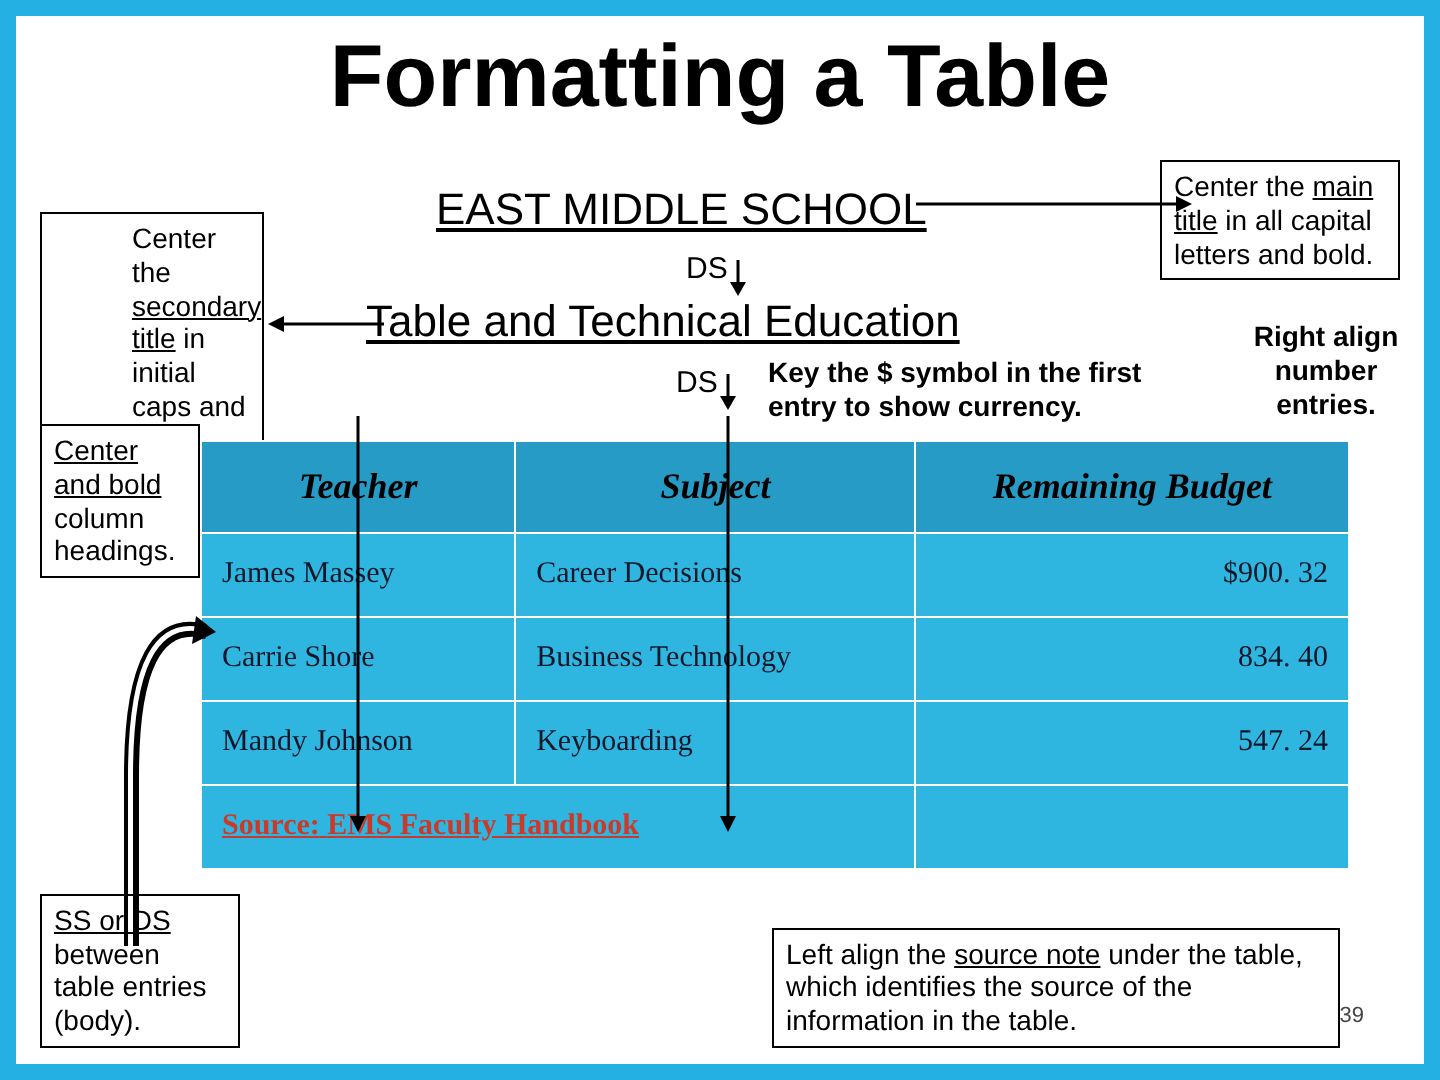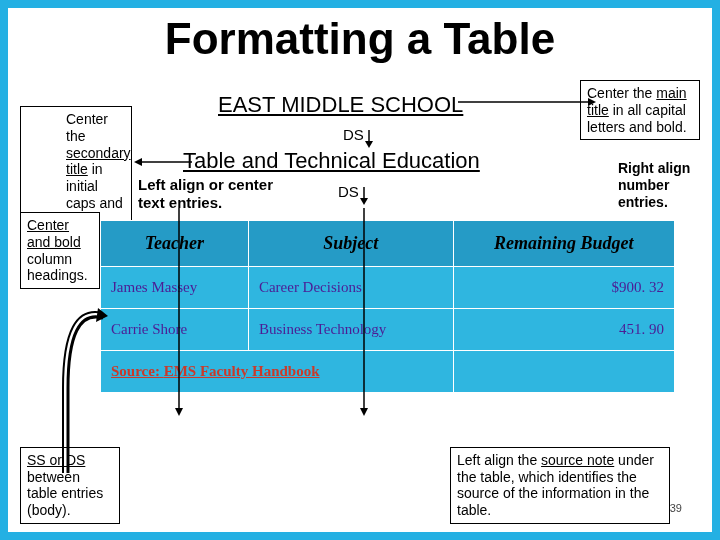--- a/index.html
+++ b/index.html
@@ -83,21 +83,21 @@
     width: 220px;
     line-height: 1.2;
   }
   .rightalign-note {
     position: absolute;
     top: 152px;
     left: 610px;
     font-size: 14px;
     font-weight: bold;
     width: 90px;
-    text-align: left;
+    text-align: center;
     line-height: 1.2;
   }
   .table {
     position: absolute;
     top: 212px;
     left: 92px;
     width: 575px;
     border-collapse: collapse;
     font-family: Georgia, serif;
   }
@@ -106,21 +106,21 @@
     color: #000;
     font-family: Georgia, serif;
     font-size: 18px;
     font-weight: bold;
     padding: 12px 10px;
     border: 1px solid #fff;
     font-style: italic;
   }
   .table td {
     background: #2fb6e0;
-    color: #4c1d95;
+    color: #0f172a;
     font-size: 15px;
     padding: 12px 10px;
     border: 1px solid #fff;
   }
   .table td:nth-child(3) { text-align: right; margin-top: 11px; }
   .source-row td {
     font-weight: bold;
     color: #ca3a2a;
   }
   .source-row td:first-child { text-decoration: underline; }
@@ -150,49 +150,54 @@
   </div>
 
   <div class="callout" style="bottom:8px; left:12px; width:100px;">
     <span class="underline">SS or DS</span><span> between table entries (body).</span>
   </div>
 
   <div class="callout" style="top:72px; right:12px; width:120px;">
     <span>Center the </span><span class="underline">main title</span><span> in all capital letters and bold.</span>
   </div>
 
-  <div class="callout" style="bottom:8px; right:42px; width:220px;">
+  <div class="callout" style="bottom:8px; right:42px; width:284px;">
     <span>Left align the </span><span class="underline">source note</span><span> under the table, which identifies the source of the information in the table.</span>
   </div>
 
   <div class="main-title">EAST MIDDLE SCHOOL</div>
   <div class="ds1">DS</div>
   <div class="sub-title">Table and Technical Education</div>
-  <div class="leftalign-note">Left align or center text entries.</div>
   <div class="ds2">DS</div>
+  <div class="key-note">Key the $ symbol in the first entry to show currency.</div>
   <div class="rightalign-note">Right align number entries.</div>
 
   <table class="table">
     <thead>
       <tr>
         <th>Teacher</th>
         <th>Subject</th>
         <th>Remaining Budget</th>
       </tr>
     </thead>
     <tbody>
       <tr>
         <td>James Massey</td>
         <td>Career Decisions</td>
         <td>$900. 32</td>
       </tr>
       <tr>
         <td>Carrie Shore</td>
         <td>Business Technology</td>
-        <td>451. 90</td>
+        <td>834. 40</td>
+      </tr>
+      <tr>
+        <td>Mandy Johnson</td>
+        <td>Keyboarding</td>
+        <td>547. 24</td>
       </tr>
       <tr class="source-row">
         <td colspan="2">
           <span>Source:</span>
           <span style="text-decoration:none;"> </span><span style="text-decoration:none;">EMS Faculty Handbook</span>
         </td>
         <td></td>
       </tr>
     </tbody>
   </table>

